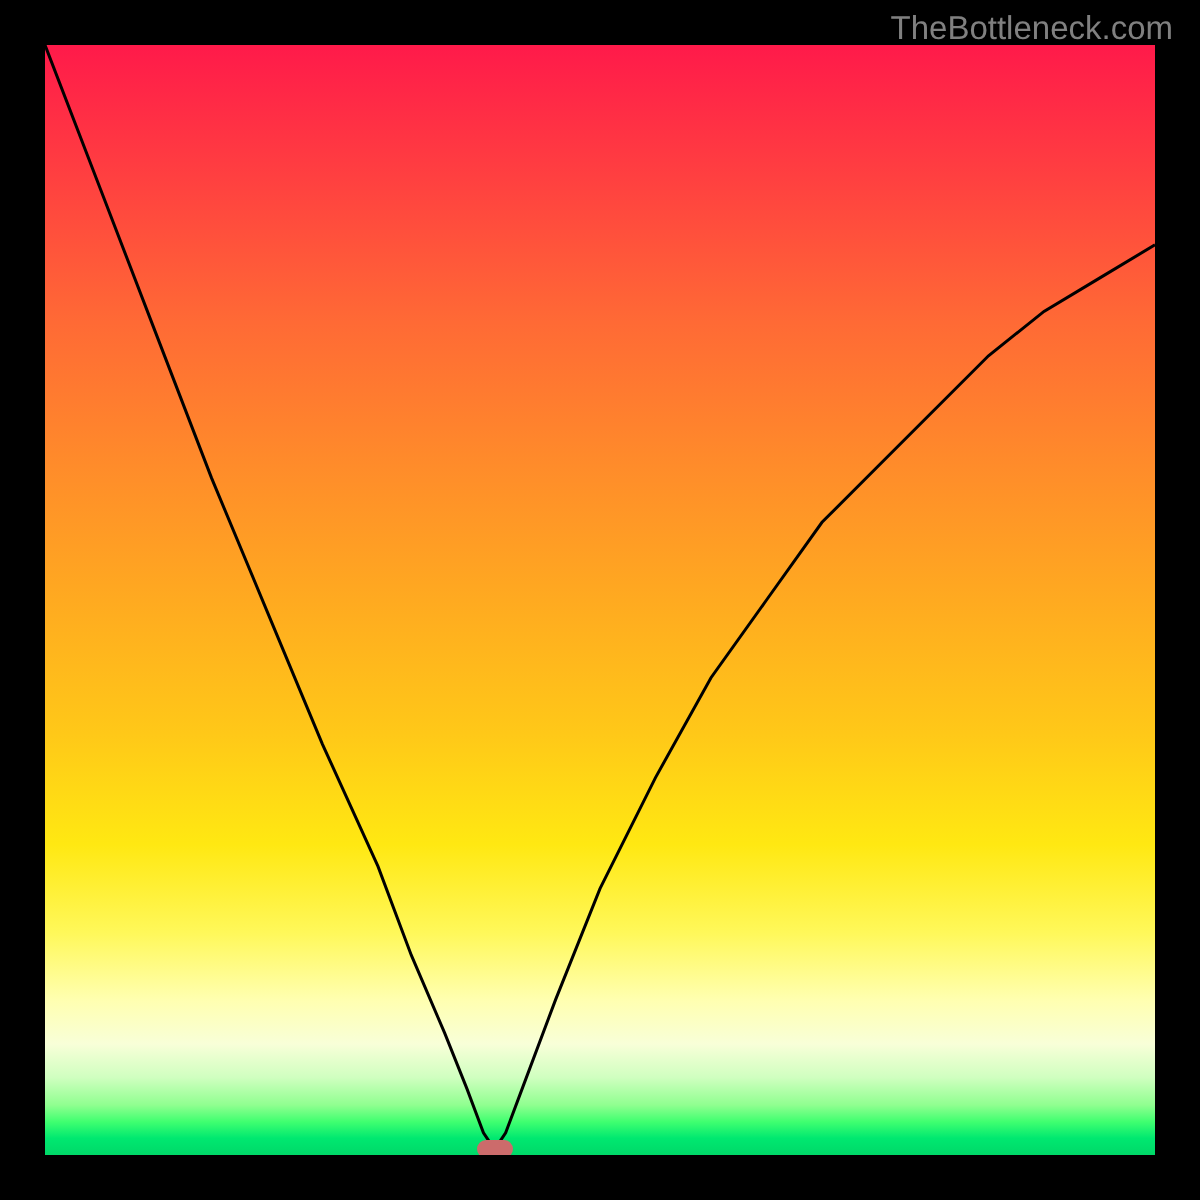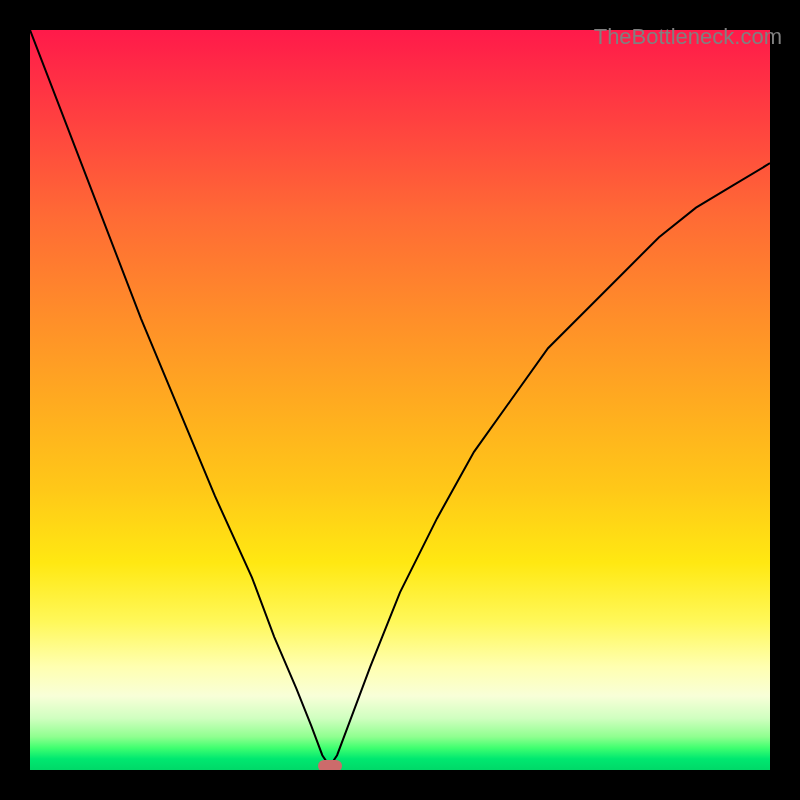--- a/index.html
+++ b/index.html
@@ -6,21 +6,21 @@
     margin: 0;
     padding: 0;
     width: 800px;
     height: 800px;
     background: #000;
     position: relative;
     font-family: Arial, sans-serif;
   }
   .watermark {
     position: absolute;
-    top: 24px;
+    top: 6px;
     right: 18px;
     color: #808080;
     font-size: 22px;
     font-weight: normal;
     z-index: 10;
   }
   .plot-area {
     position: absolute;
     left: 30px;
     top: 30px;

